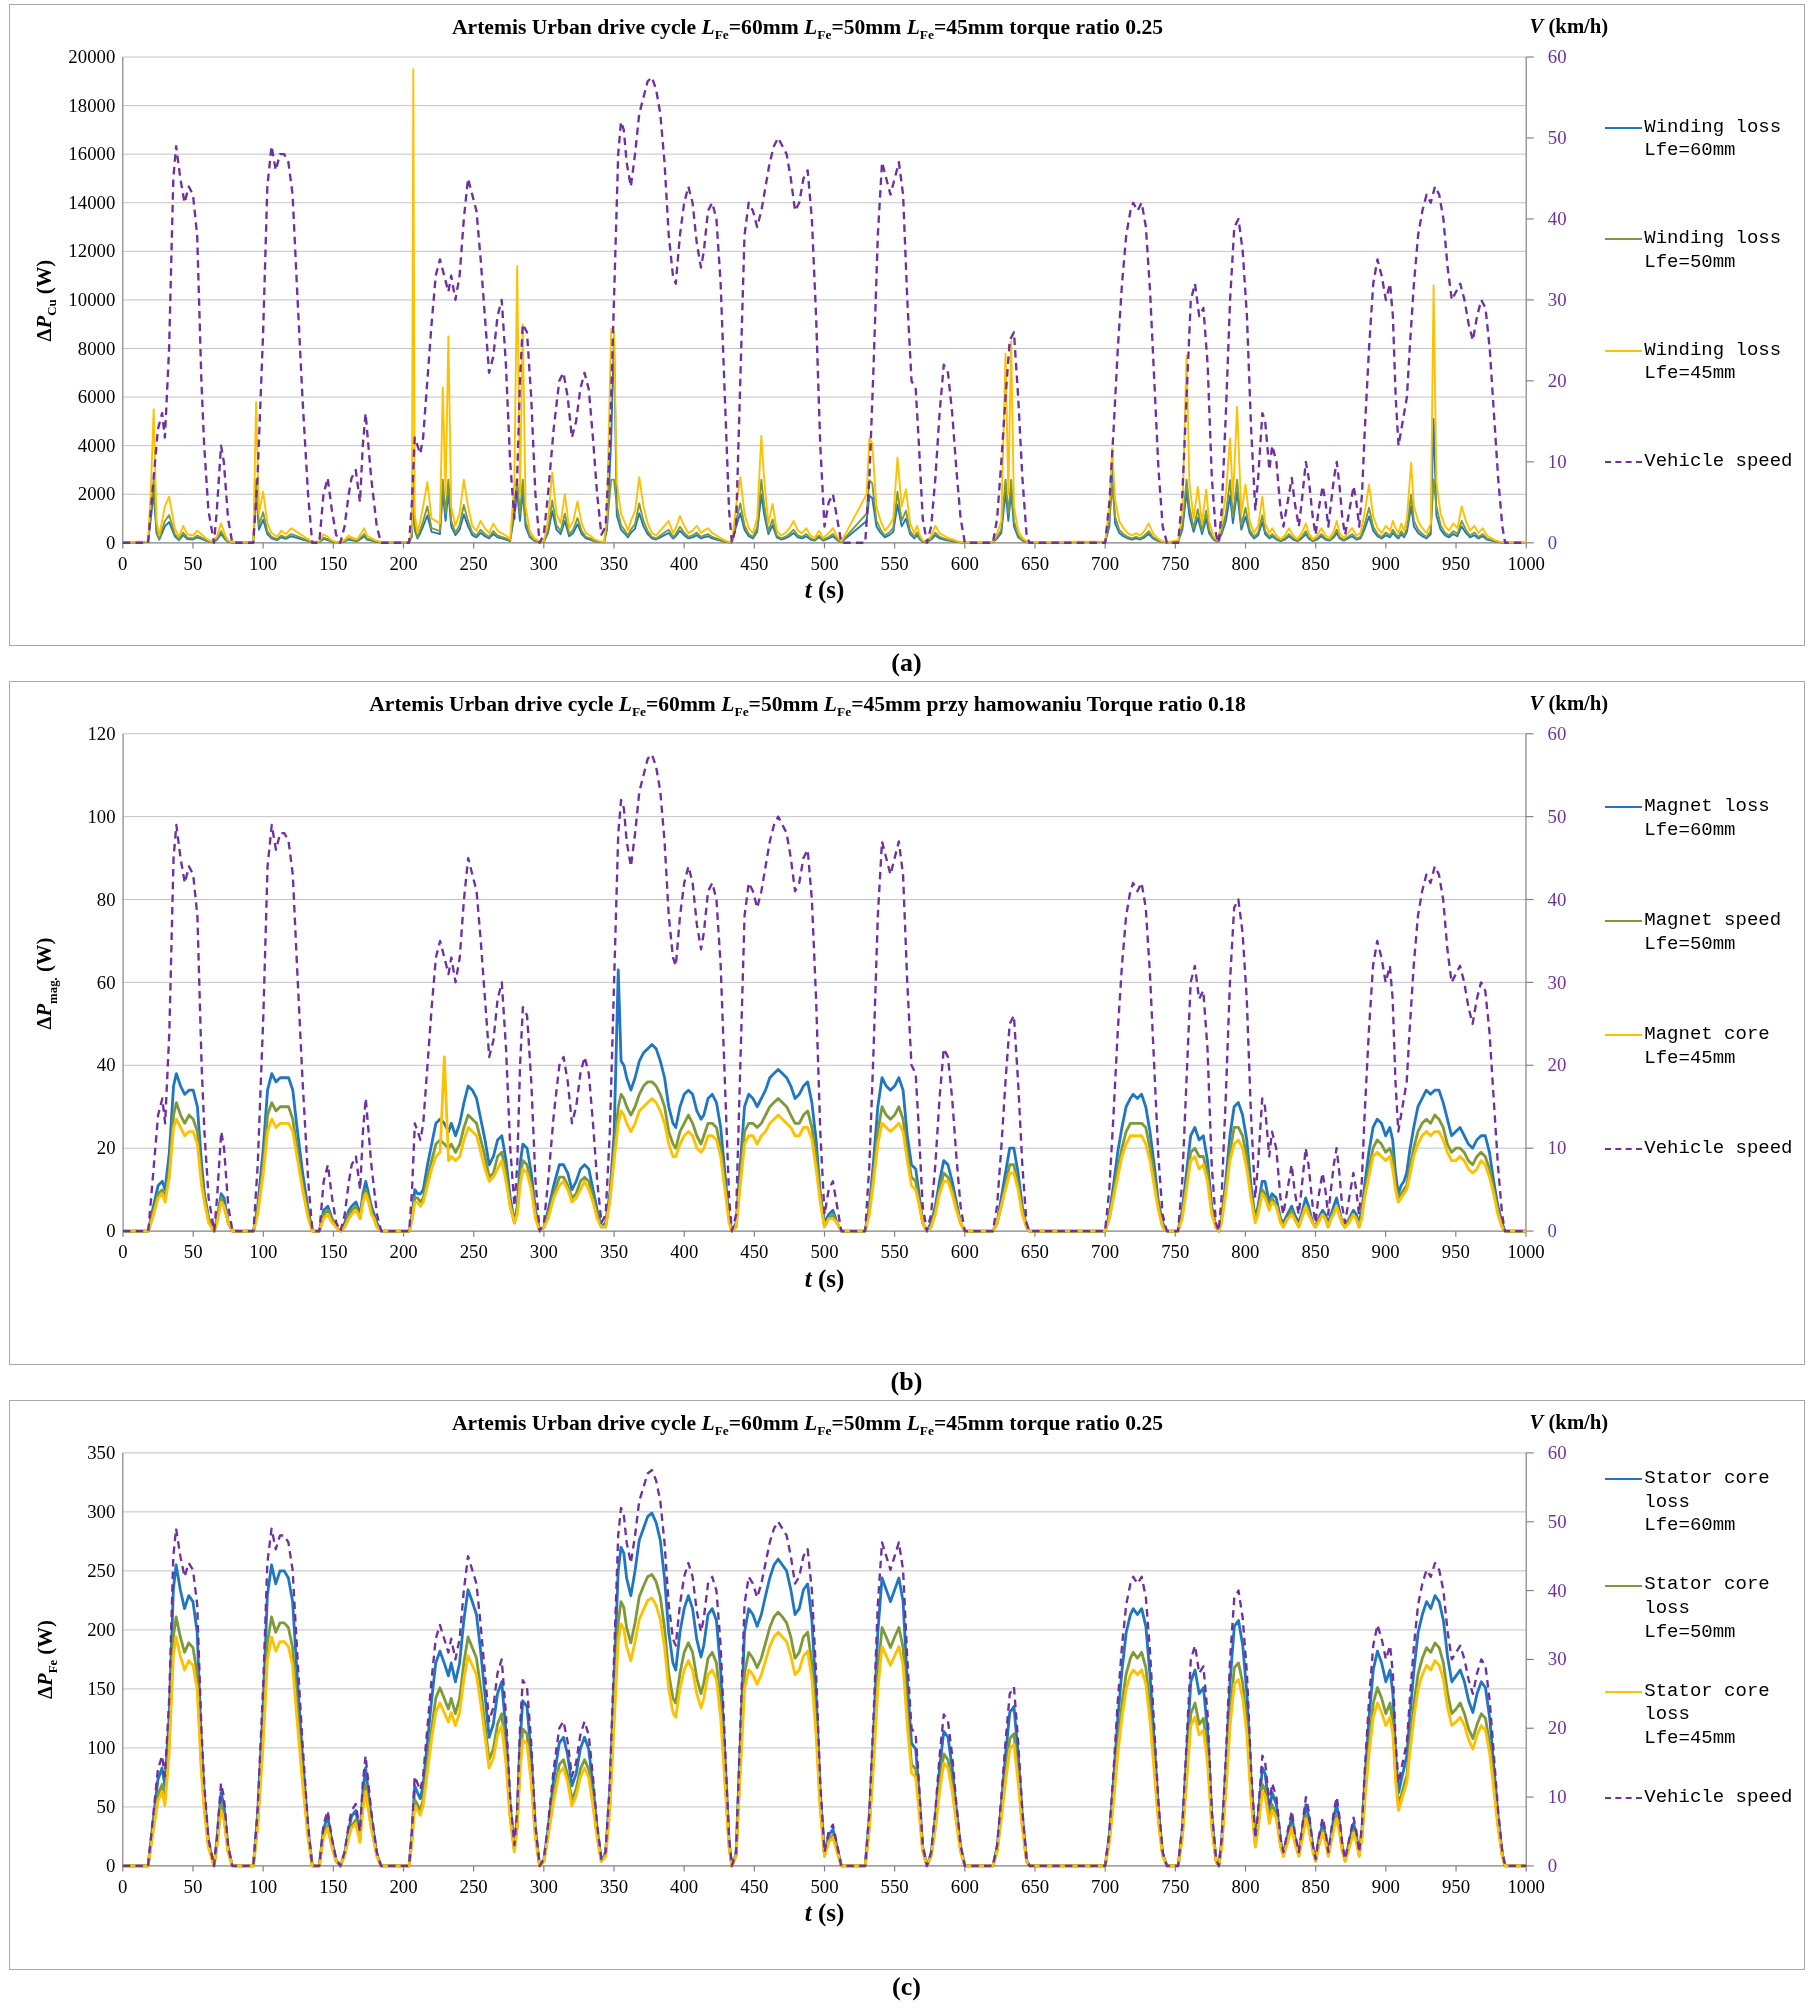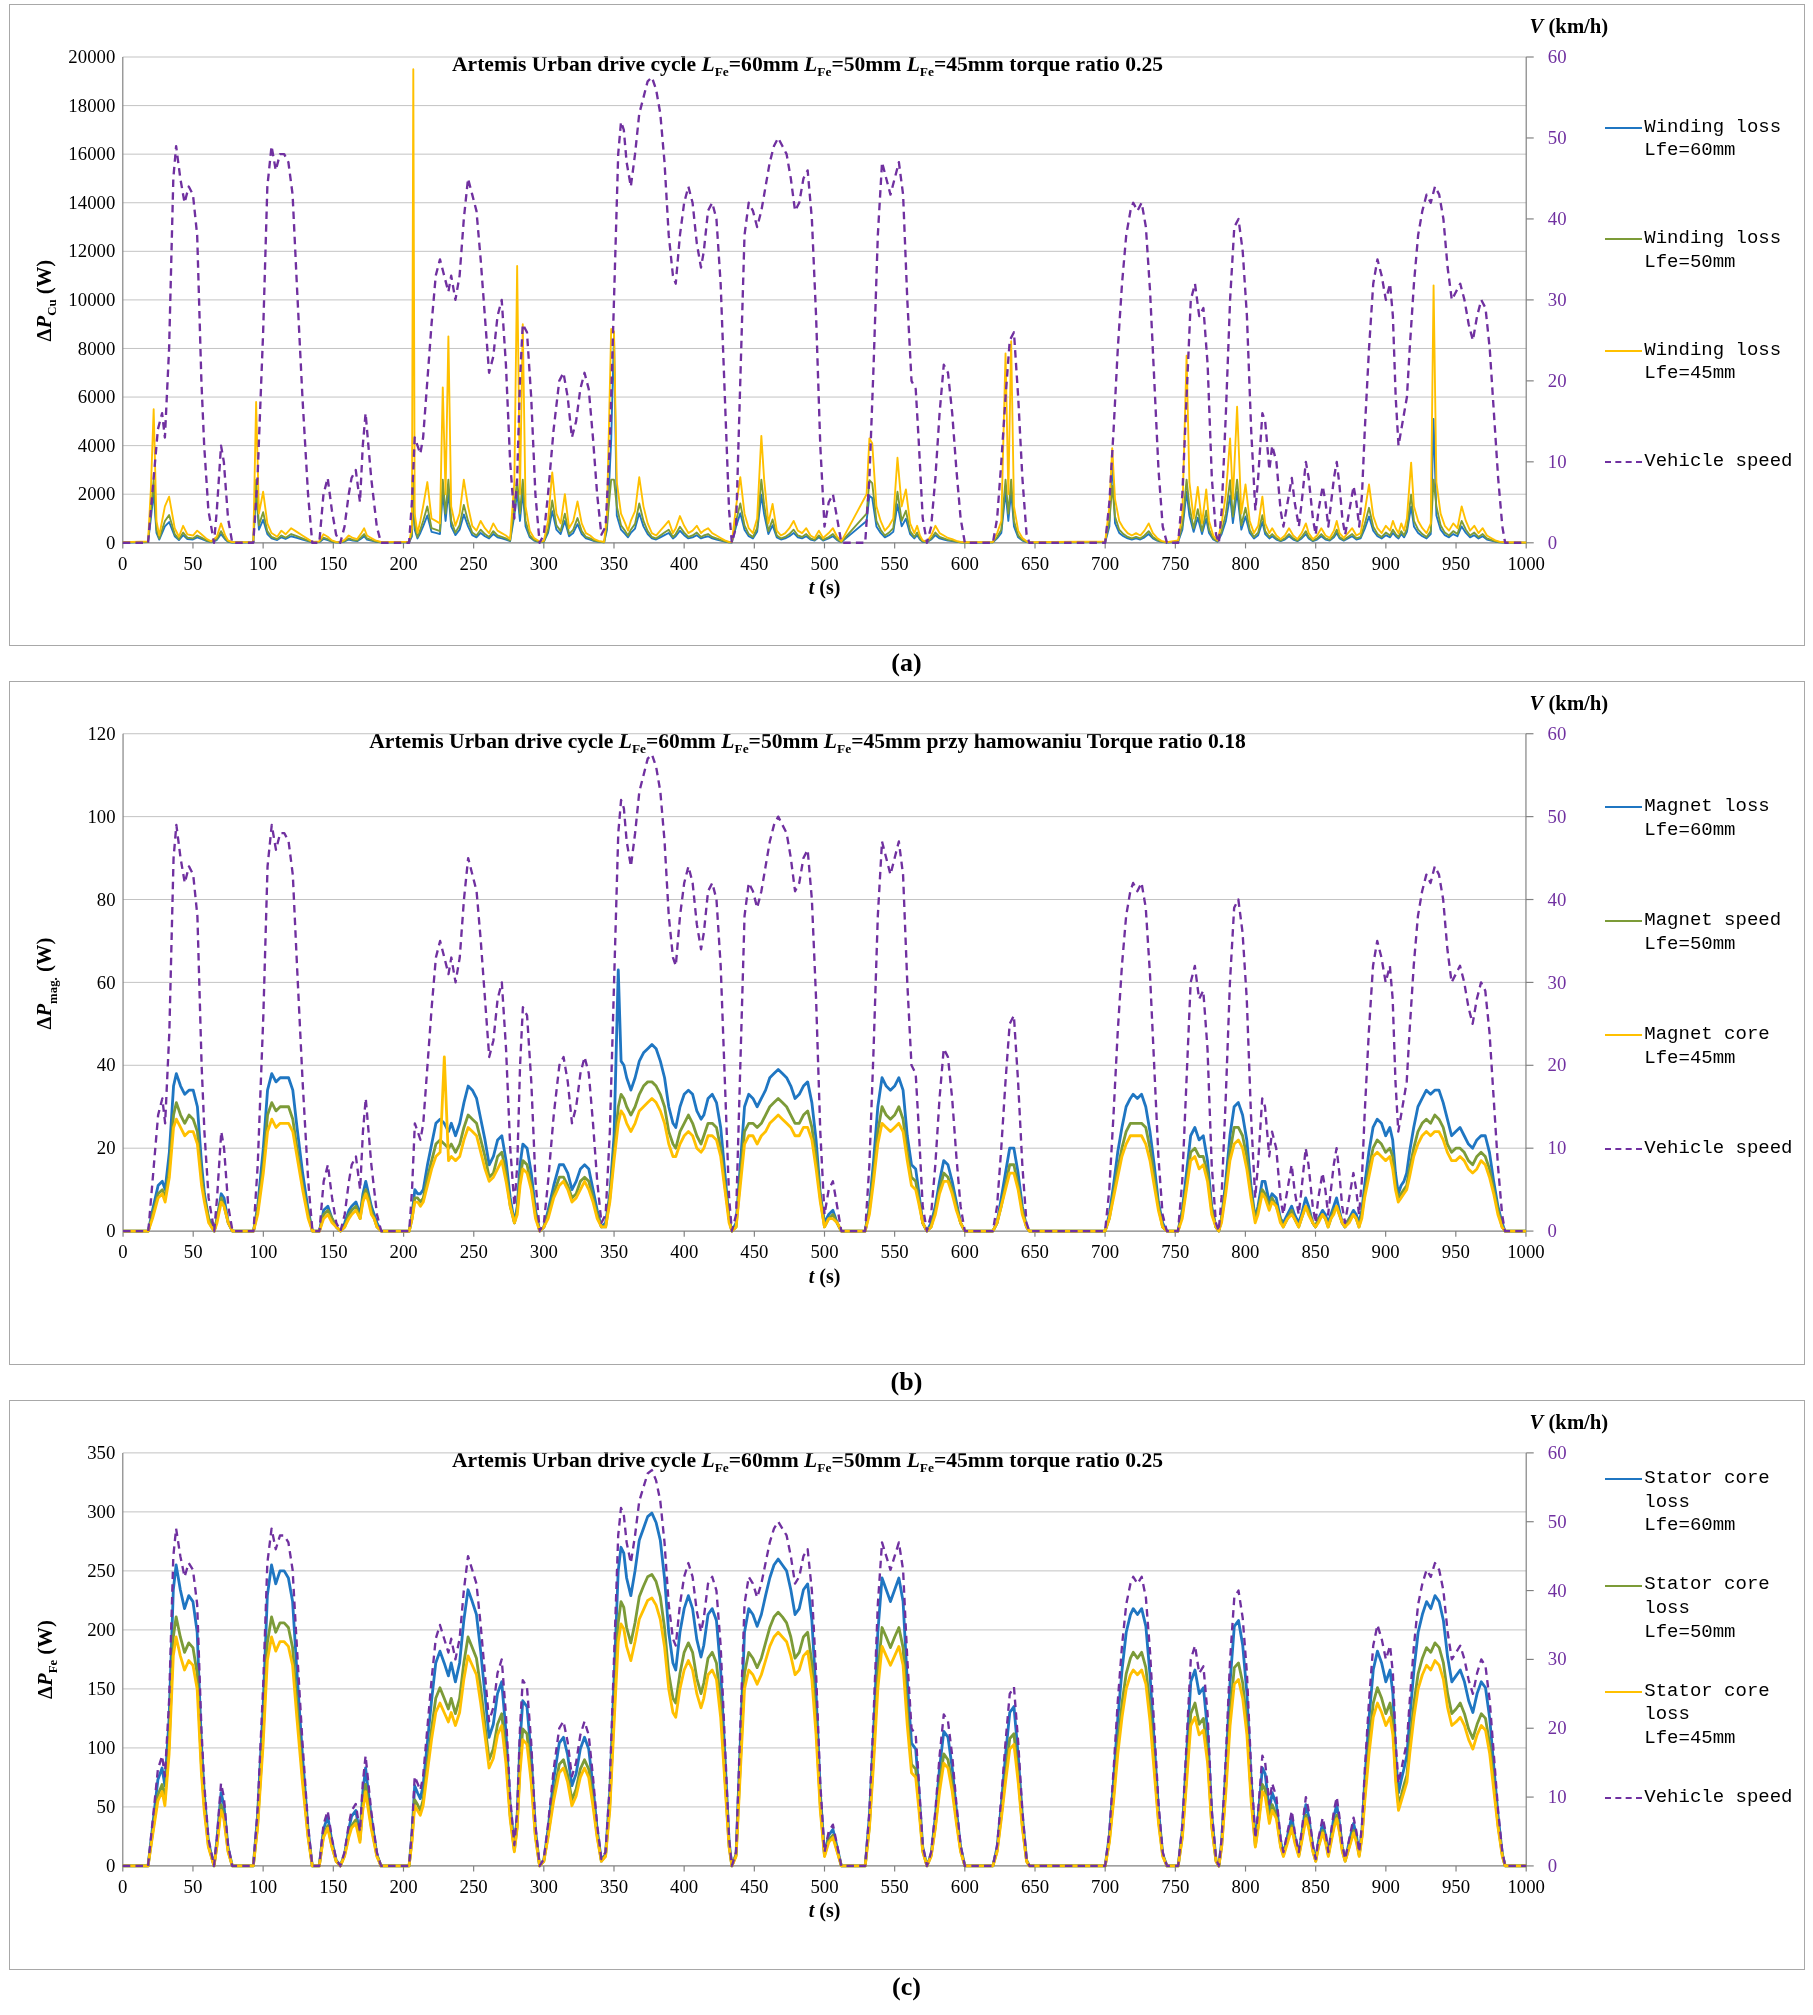--- a/index.html
+++ b/index.html
@@ -2,25 +2,25 @@
 <html style="font-size:7.5px"><head>
 <meta charset="utf-8">
 <style>
   html,body{margin:0;padding:0;background:#ffffff;}
   body{width:1813px;height:2015px;position:relative;font-family:"Liberation Serif","DejaVu Serif",serif;color:#000;}
   .panel{position:relative;margin:0 8.5px;border:1.4px solid #a8a8a8;background:#fff;box-sizing:border-box;}
   #panel-a{margin-top:3.8px;height:642px;}
   #panel-b{height:684px;}
   #panel-c{height:570px;}
   .panel-label-row{height:35px;display:flex;align-items:center;justify-content:center;font-size:26px;font-weight:bold;}
-  .chart-title{position:absolute;top:10.3px;left:75px;width:1446px;text-align:center;font-size:21.6px;font-weight:bold;white-space:nowrap;margin-top:37px;}
+  .chart-title{position:absolute;top:10.3px;left:75px;width:1446px;text-align:center;font-size:21.6px;font-weight:bold;white-space:nowrap;}
   .right-axis-title{position:absolute;top:10.3px;left:1520px;width:188px;font-size:20.7px;font-weight:bold;color:#000000;}
   .ylabel{position:absolute;left:8.5px;font-size:20.7px;font-weight:bold;transform:rotate(-90deg);transform-origin:center;white-space:nowrap;}
   .chart-svg{position:absolute;left:33px;}
-  .xlabel{position:absolute;left:113px;width:1404px;text-align:center;font-size:20px;font-weight:bold;}
+  .xlabel{position:absolute;left:113px;width:1404px;text-align:center;font-size:25px;font-weight:bold;}
   .legend{position:absolute;left:1595px;width:202px;display:flex;flex-direction:column;justify-content:space-evenly;}
   .legend-item{display:flex;align-items:flex-start;font-size:19px;line-height:1.25;font-family:Liberation Mono, monospace;}
   .legend-marker{flex:0 0 37px;margin-top:11.3px;margin-right:2.8px;border-top-style:solid;border-top-width:2.8px;}
   .legend-marker.dashed{border-top-style:dashed;}
   i{font-style:italic;}
   sub{font-size:0.62em;}
 </style>
 </head>
 <body>
 

